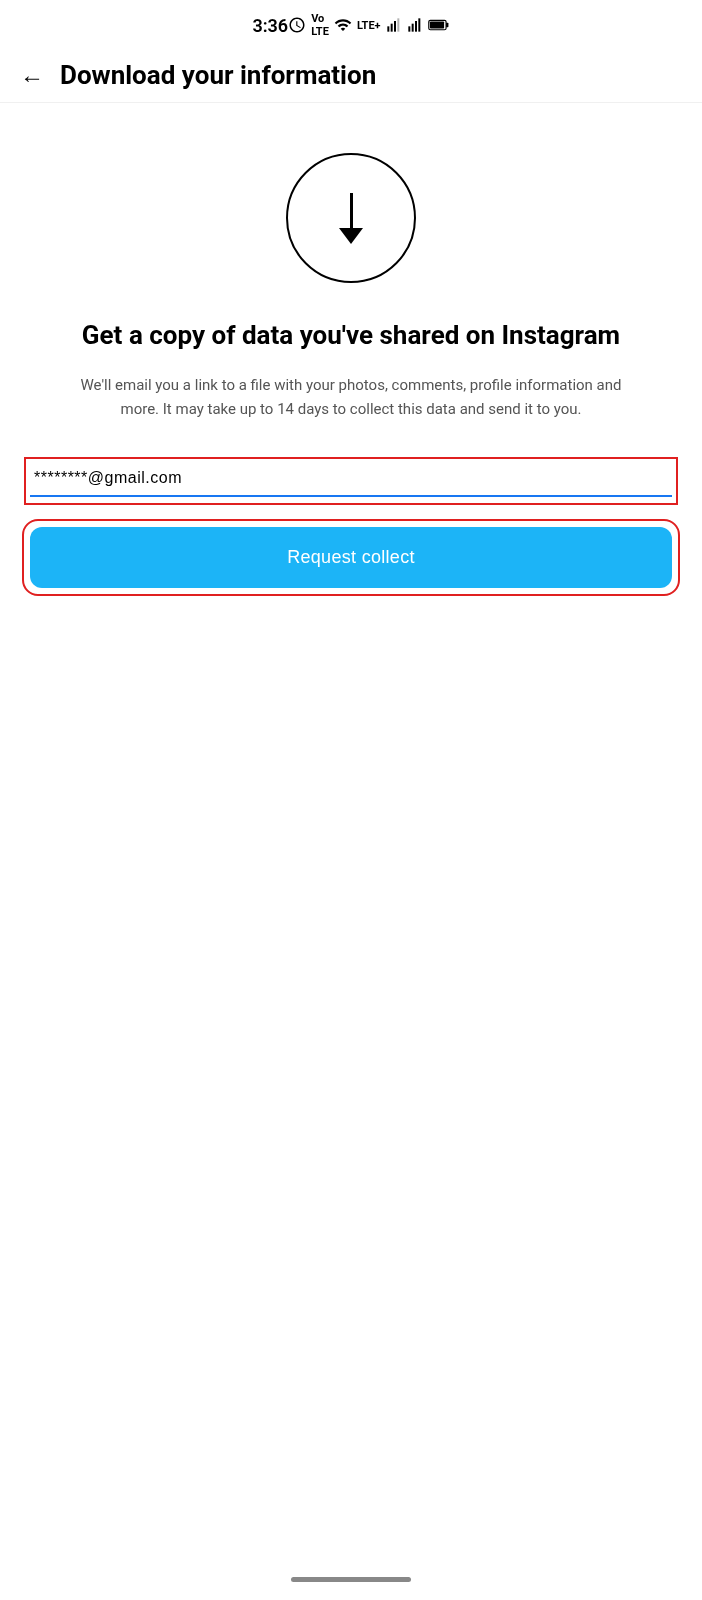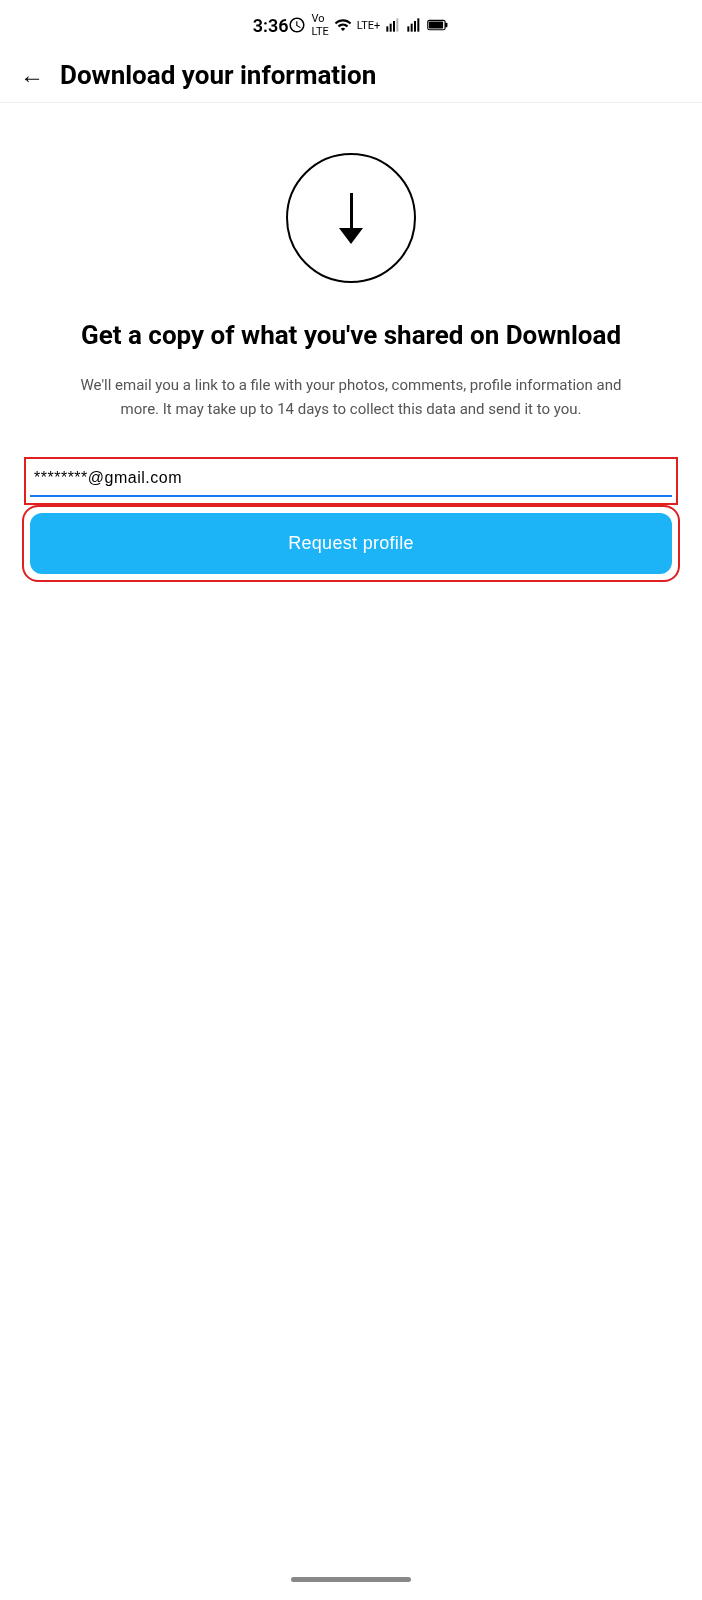--- a/index.html
+++ b/index.html
@@ -30,21 +30,21 @@
     }
 
     .status-icons {
       display: flex;
       align-items: center;
       gap: 5px;
     }
 
     .status-icon-text {
       font-size: 11px;
-      font-weight: 400;
+      font-weight: 700;
       color: #000;
     }
 
     
     .header {
       display: flex;
       align-items: center;
       padding: 12px 20px;
       border-bottom: 1px solid #f0f0f0;
       gap: 16px;
@@ -122,21 +122,21 @@
       text-align: center;
       line-height: 1.6;
       margin-bottom: 40px;
       max-width: 580px;
     }
 
     
     .email-field-wrapper {
       width: 100%;
       max-width: 650px;
-      margin-bottom: 16px;
+      margin-bottom: 30px;
       position: relative;
     }
 
     .email-input {
       width: 100%;
       font-size: 16px;
       color: #000;
       border: none;
       border-bottom: 2px solid #1877f2;
       padding: 8px 4px;
@@ -251,29 +251,29 @@
 
 <div class="main-content">
 
   <div class="download-circle">
     <div class="download-arrow-icon">
       <div class="arrow-shaft"></div>
       <div class="arrow-head"></div>
     </div>
   </div>
 
-  <h2 class="headline">Get a copy of what you've shared on Download</h2>
+  <h2 class="headline">Get a copy of data you've shared on Instagram</h2>
 
   <p class="subtext">We'll email you a link to a file with your photos, comments, profile information and more. It may take up to 14 days to collect this data and send it to you.</p>
 
   <div class="email-field-wrapper">
     <input class="email-input" type="text" value="********@gmail.com" style="">
     <div class="email-field-highlight-box"></div>
   </div>
 
   <div class="request-btn-wrapper">
     <div class="request-btn-highlight"></div>
-    <button class="request-btn">Request profile</button>
+    <button class="request-btn">Request collect</button>
   </div>
 
 </div>
 
 <div class="bottom-bar"></div>
 
 </body></html>

